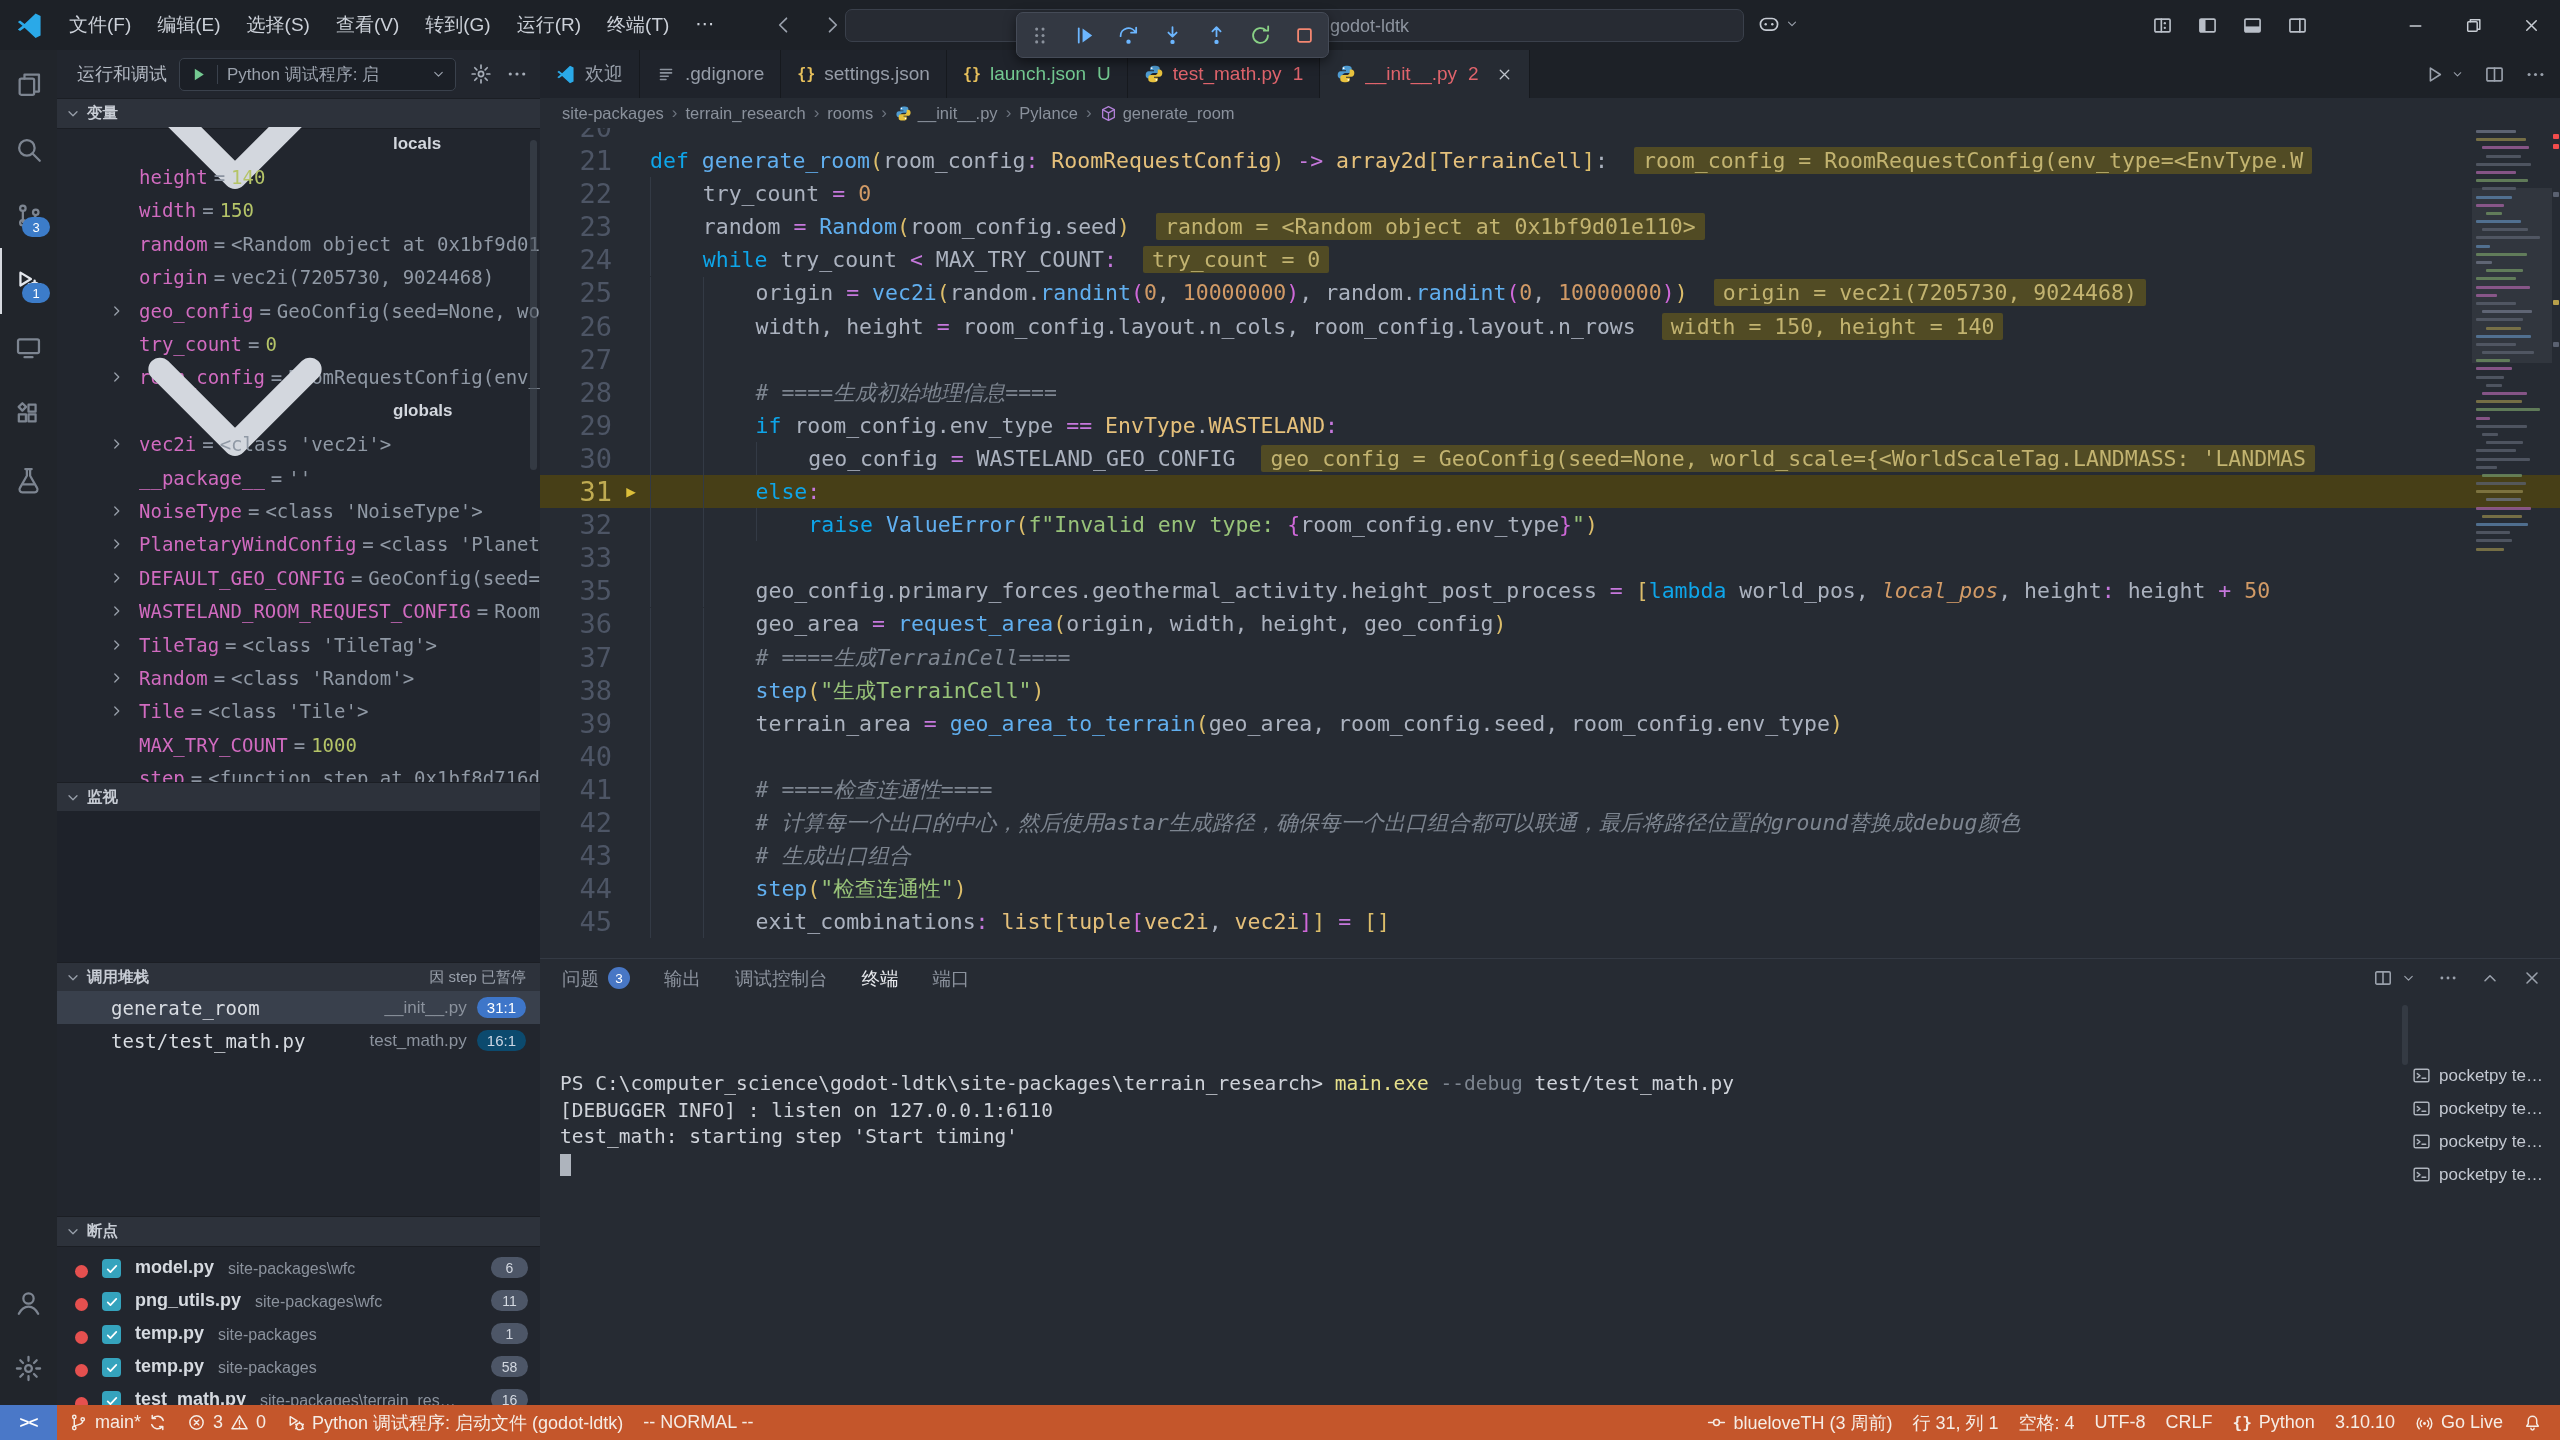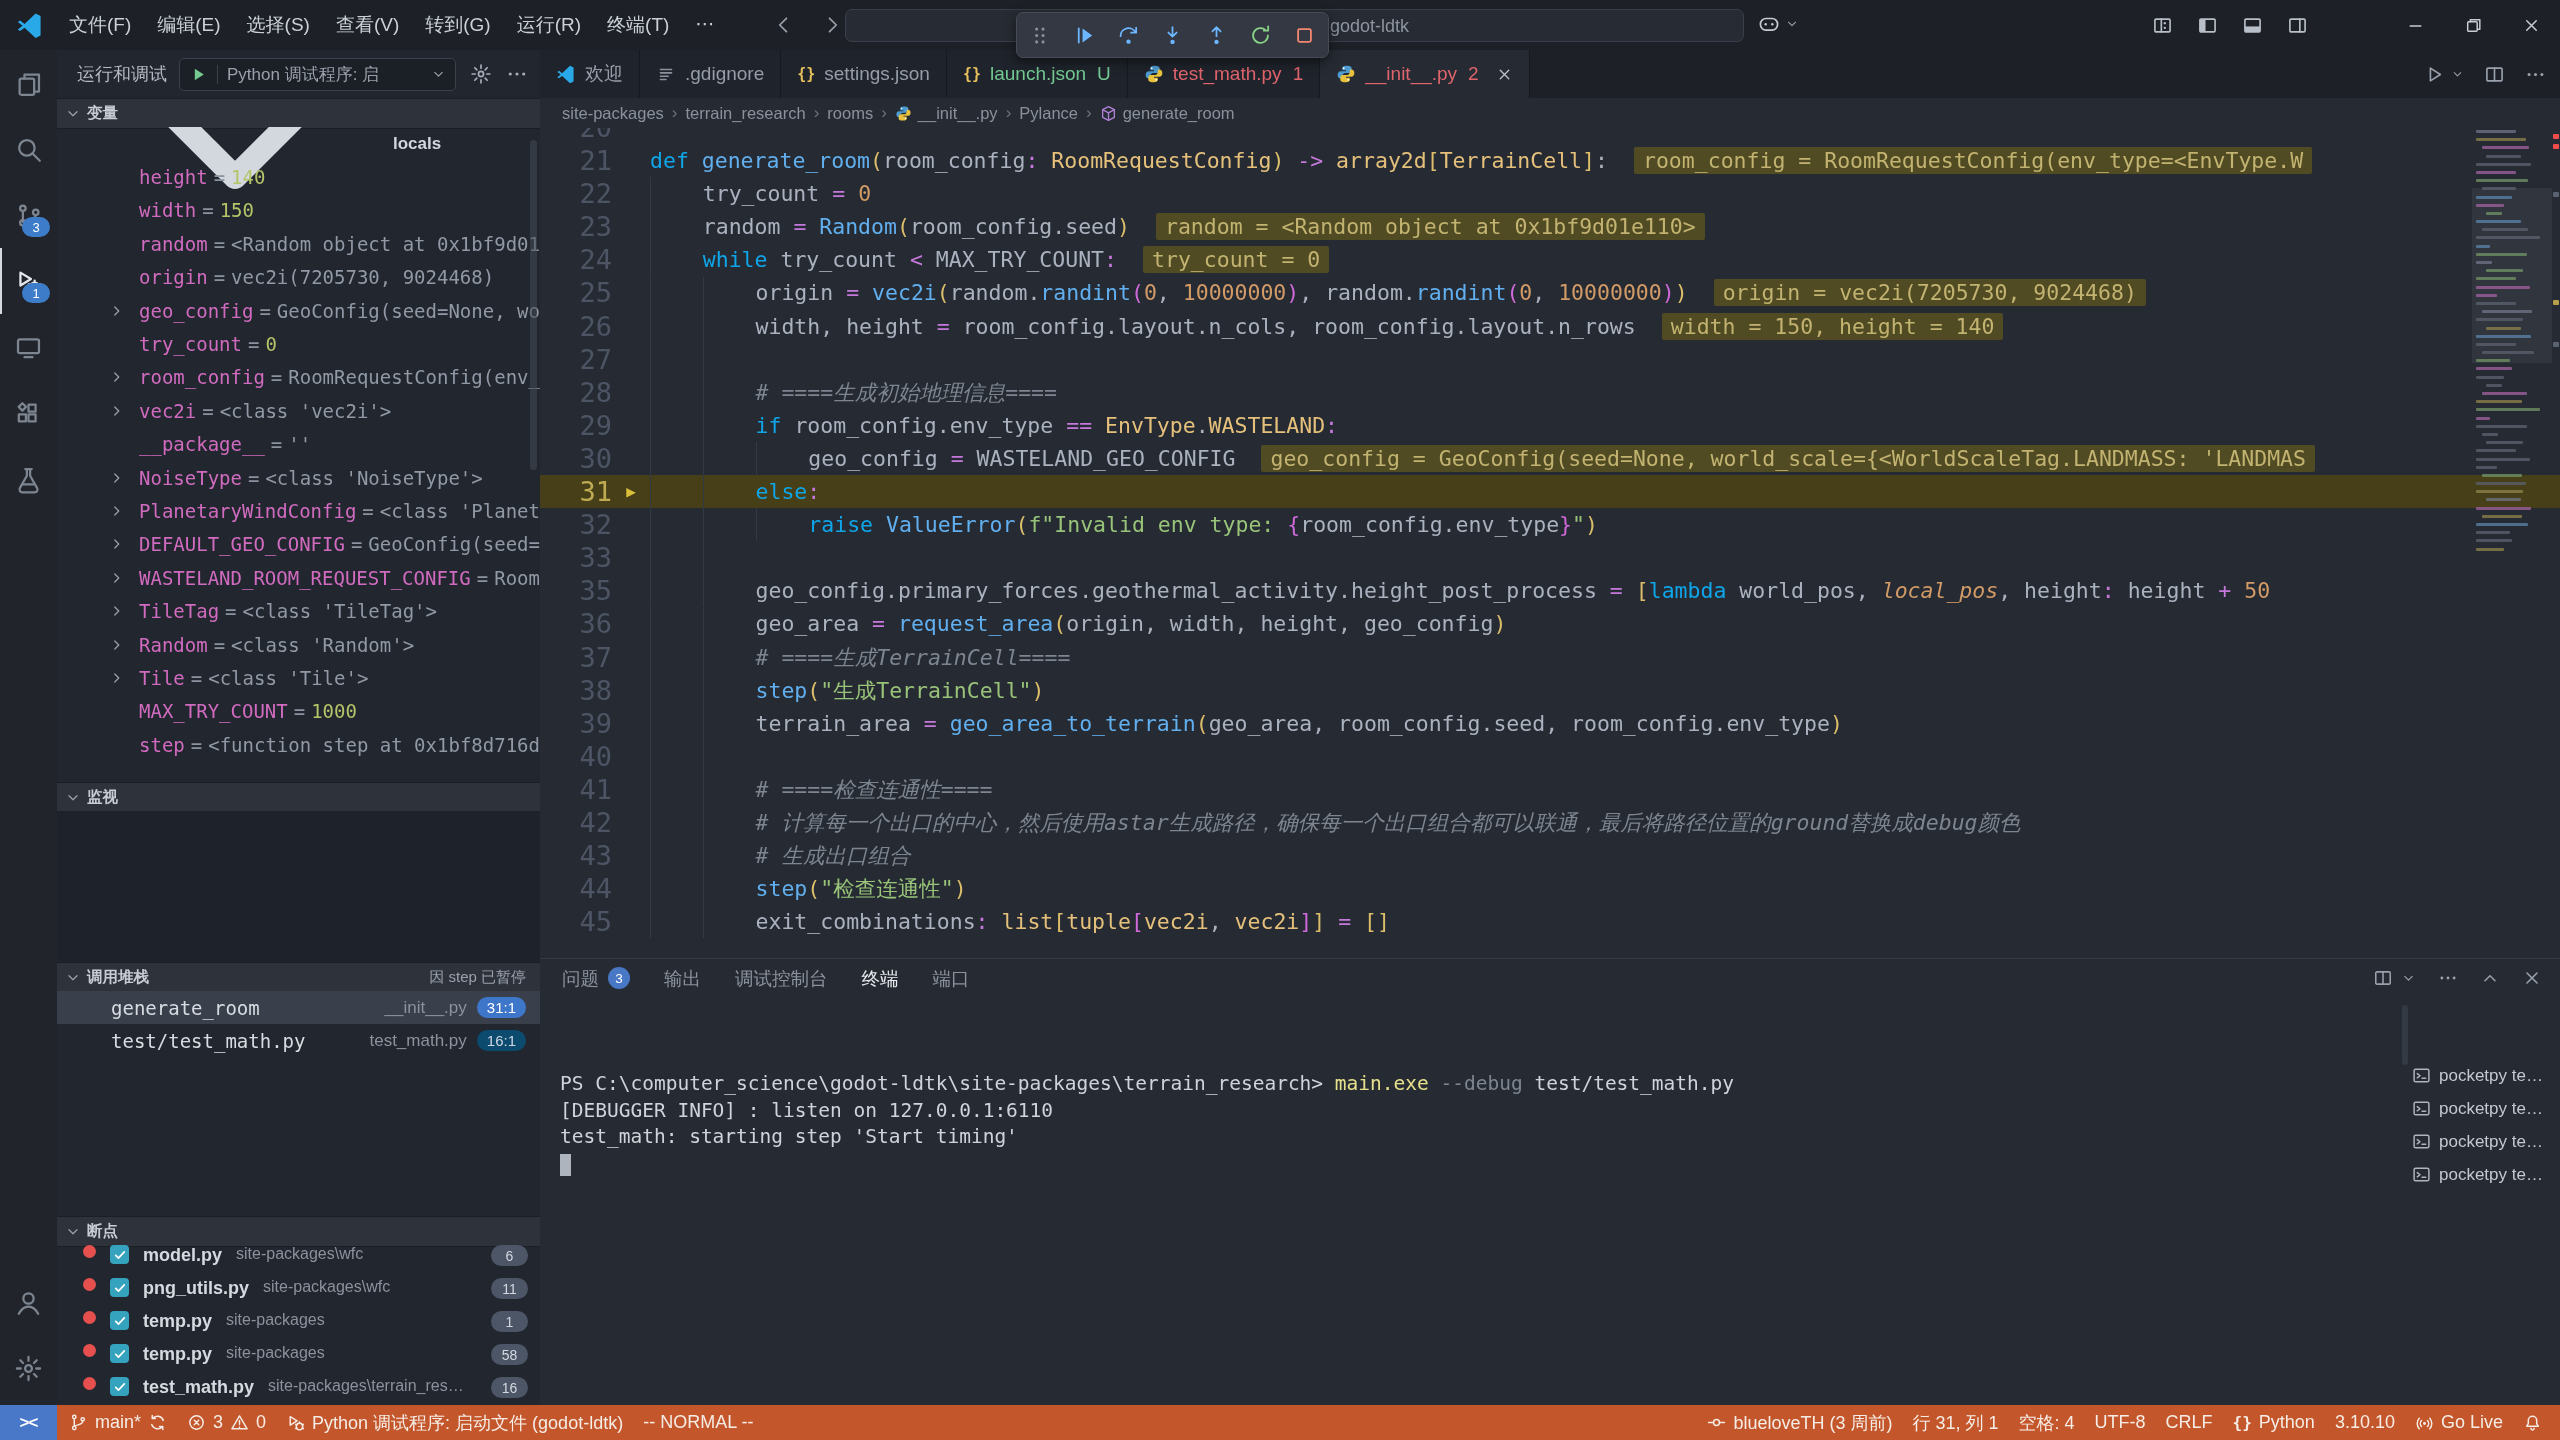--- a/index.html
+++ b/index.html
@@ -68,21 +68,21 @@
   .veq{color:#8b93a0;padding:0 6px}
   .vval-num{color:#b5c468}.vval-obj{color:#9099a5}
   #vars-scroll{position:absolute;right:3px;top:90px;width:7px;height:330px;background:#434a56;opacity:.55;border-radius:4px}
   #watch-body{position:absolute;left:0;right:0;top:761px;height:151px;background:#1e222a}
   .csrow{position:absolute;left:0;right:0;height:33px;display:flex;align-items:center;padding-left:54px;font-size:19px}
   .csrow .fname{font-family:"DejaVu Sans Mono",monospace;color:#d8dce2}
   .csrow.sel{background:#39404c}
   .csrow .ffile{margin-left:auto;color:#8b929d;font-size:17px}
   .cspill{margin:0 14px 0 10px;background:#3e76c9;color:#fff;font-size:15px;border-radius:12px;padding:2px 10px}
   .cspill.dim{background:#0c4a6e;color:#cdd6e4}
-  .bprow{position:absolute;left:8px;right:0;height:33px;display:flex;align-items:flex-start;padding-left:18px;gap:14px}
+  .bprow{position:absolute;left:0;right:0;height:33px;display:flex;align-items:flex-end;padding-left:18px;gap:14px}
   .bpdot{width:13px;height:13px;border-radius:50%;background:#e5504f;flex:none}
   .bpcheck{width:19px;height:19px;border-radius:4px;background:#35a3bd;color:#fff;display:flex;align-items:center;justify-content:center;flex:none}
   .bpcheck .ic{width:14px;height:14px}
   .bpfile{font-size:18px;color:#d6dae0;font-weight:700}
   .bppath{font-size:16px;color:#8b929d;white-space:nowrap;overflow:hidden;text-overflow:ellipsis;flex:1}
   .bppill{margin-right:12px;background:#4d5667;color:#d3d8e0;font-size:14px;border-radius:11px;min-width:27px;height:21px;
           display:flex;align-items:center;justify-content:center;padding:0 5px;flex:none}
 
   
   #editor{position:absolute;left:540px;top:50px;right:0;height:908px;background:#262b33}
@@ -493,20 +493,28 @@
         <span class="chevslot">
           <span class="ic">
             <svg viewBox="0 0 18 18">
               <path d="M6.5 4.5L11 9l-4.5 4.5"></path>
             </svg>
           </span>
         </span>
         <span class="vname">room_config</span>
         <span class="veq">=</span>
         <span class="vval-obj">RoomRequestConfig(env_t…</span>
+      </div>
+      <div class="vrow group">
+        <span class="ic">
+          <svg viewBox="0 0 18 18">
+            <path d="M4.5 6.5L9 11l4.5-4.5"></path>
+          </svg>
+        </span>
+        <span>globals</span>
       </div>
       <div class="vrow item">
         <span class="chevslot">
           <span class="ic">
             <svg viewBox="0 0 18 18">
               <path d="M6.5 4.5L11 9l-4.5 4.5"></path>
             </svg>
           </span>
         </span>
         <span class="vname">vec2i</span>

